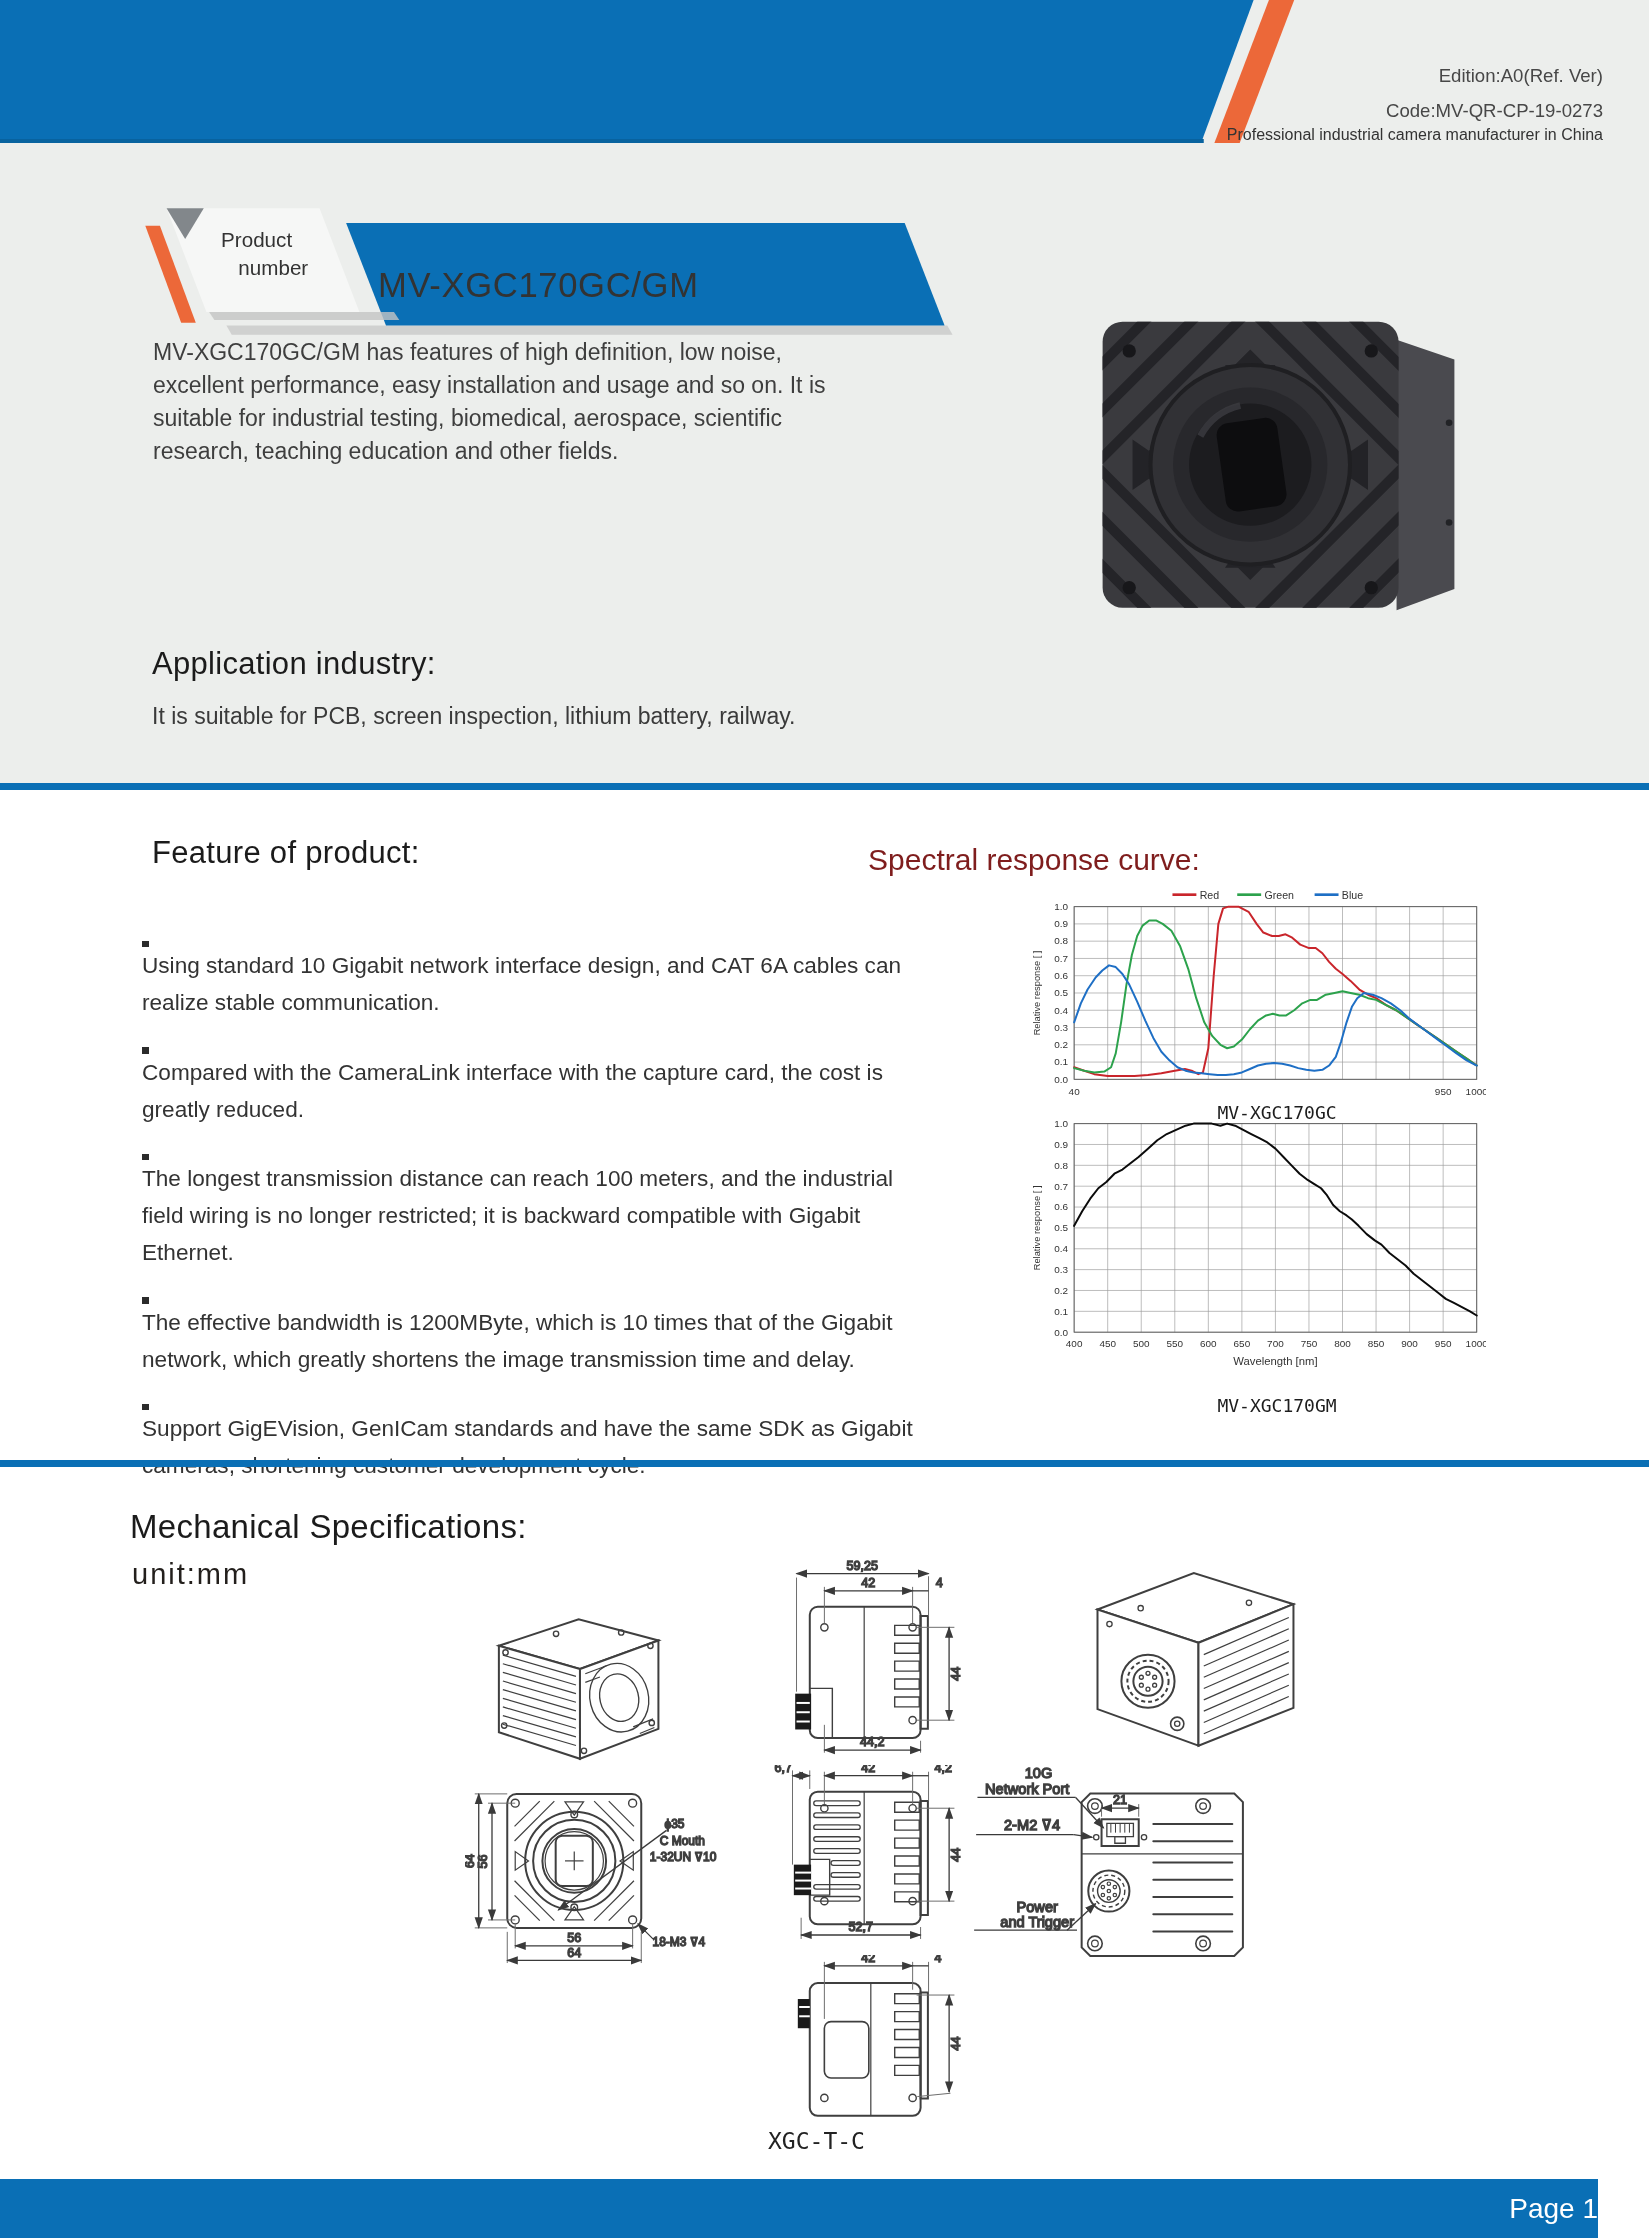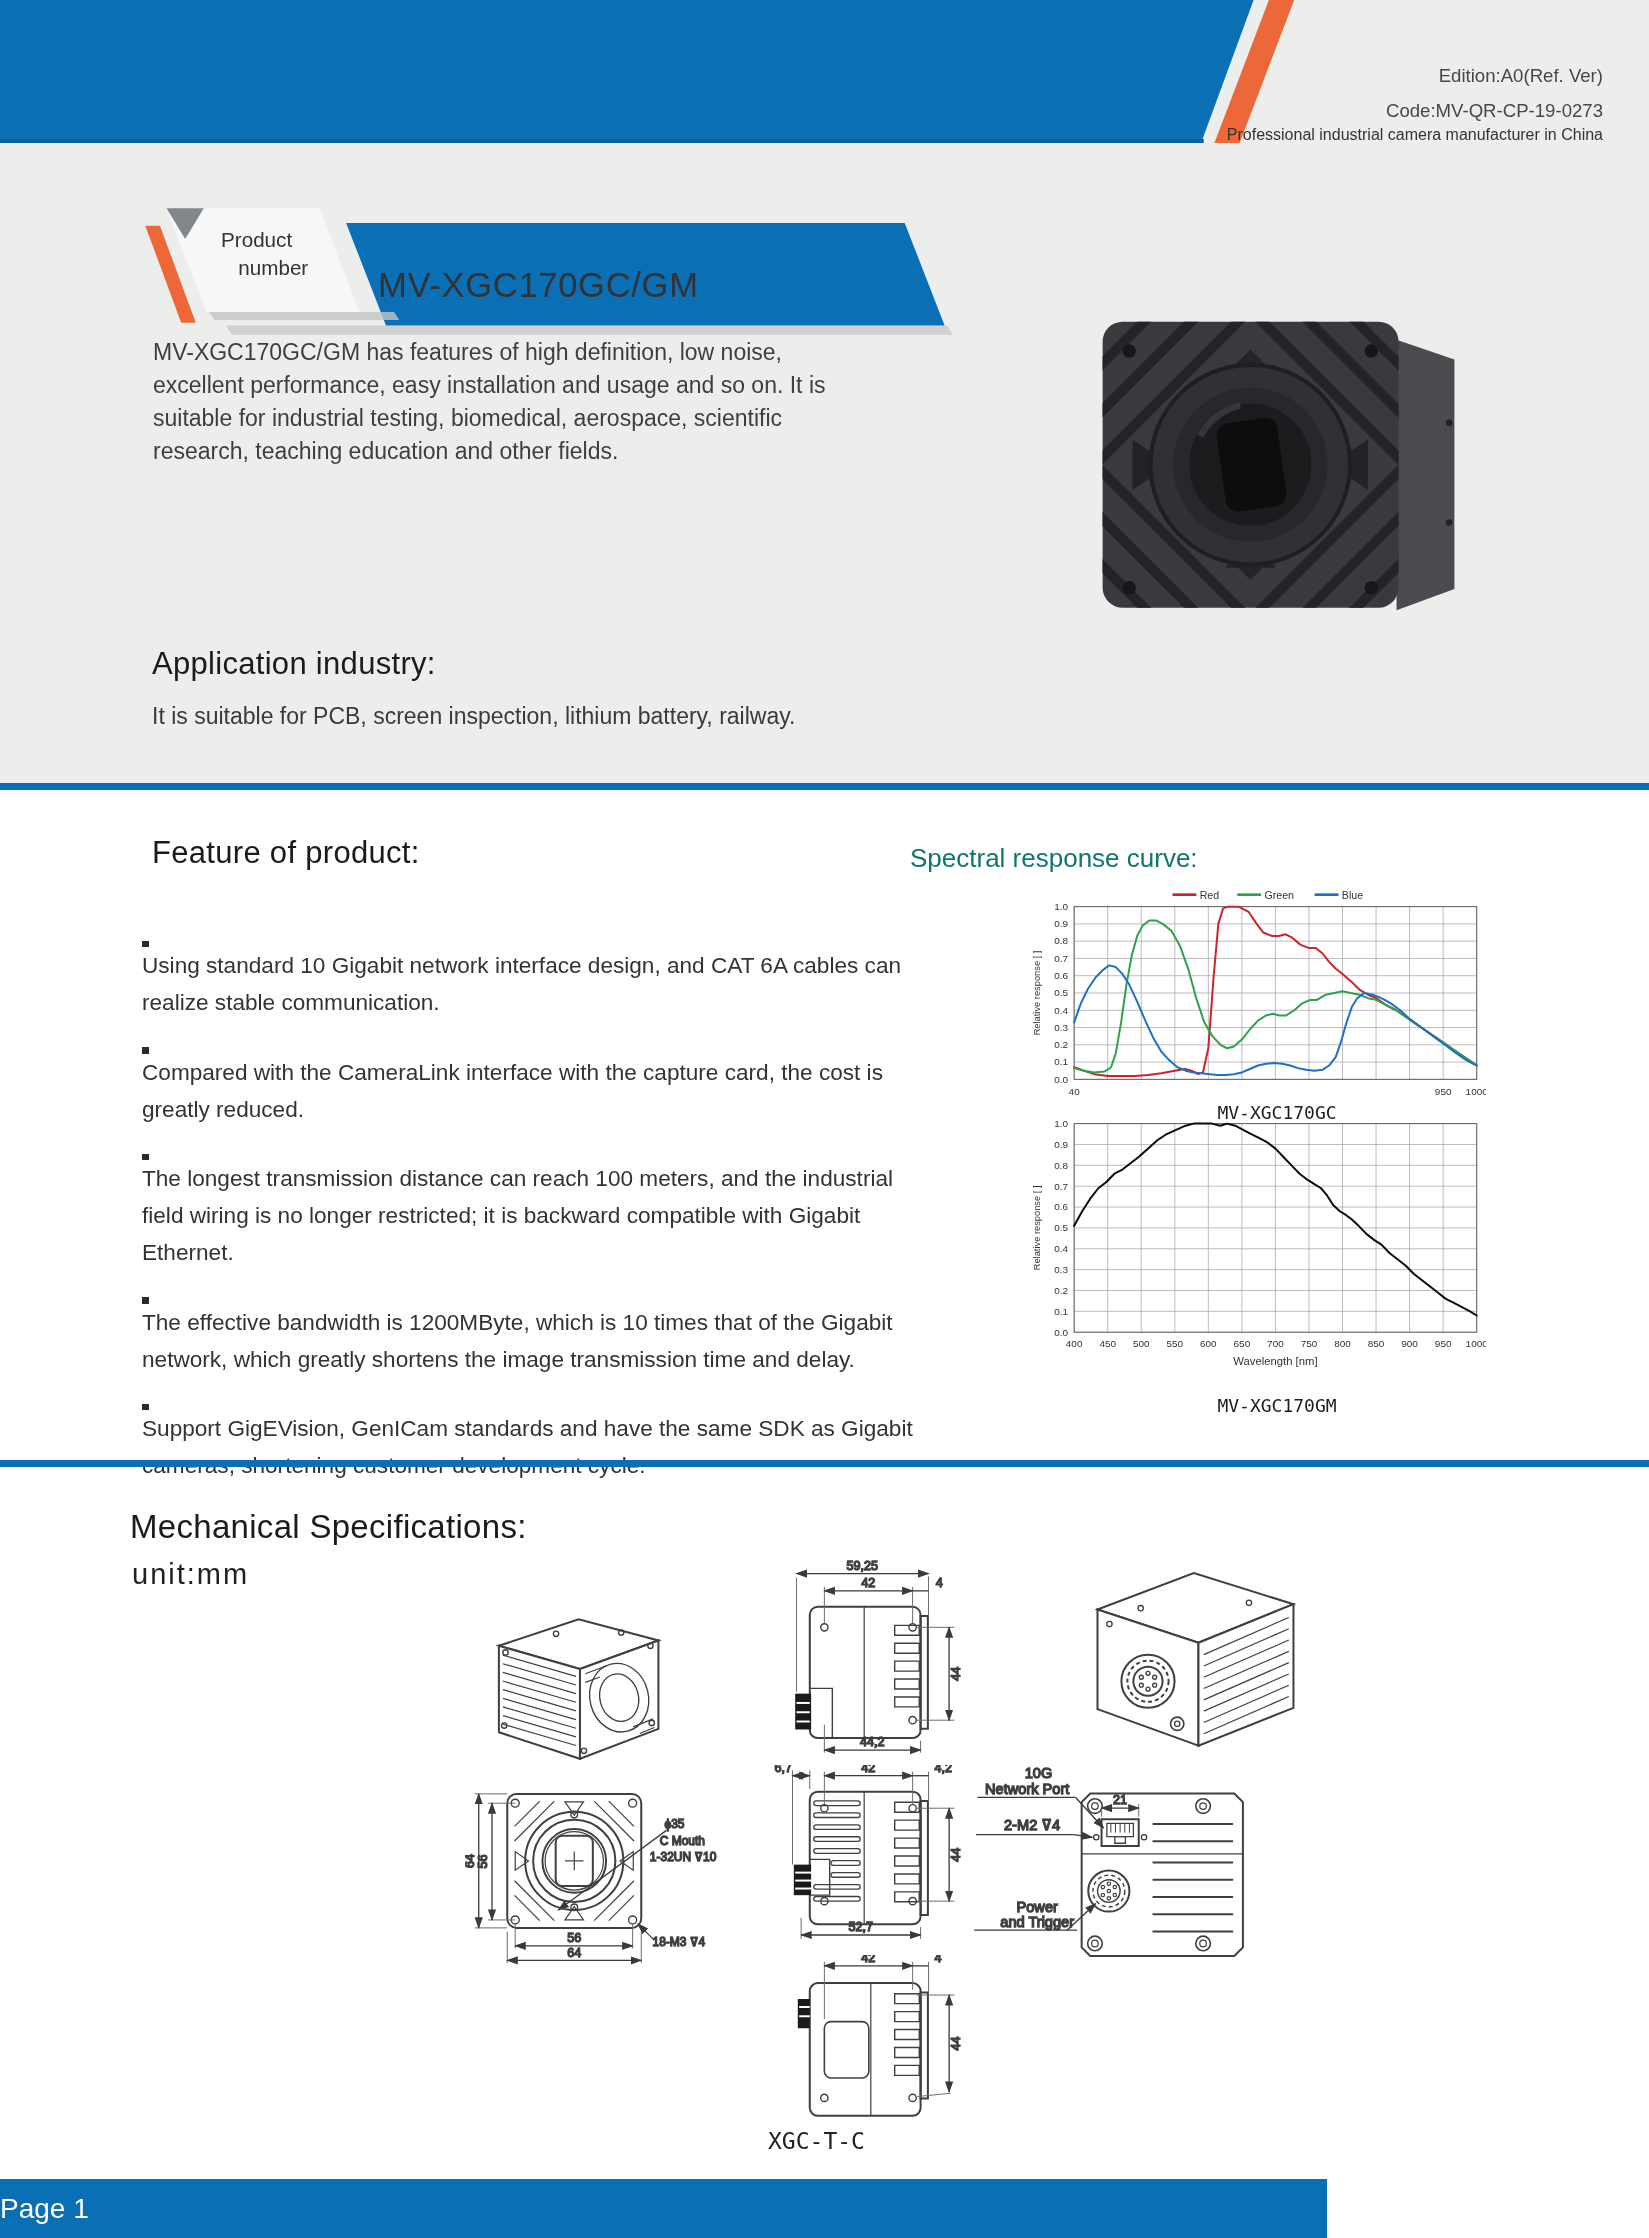--- a/index.html
+++ b/index.html
@@ -14,32 +14,32 @@
   .hdr-code{top:100px;font-size:18.6px;}
   .hdr-tagline{top:126px;font-size:16px;color:#333;}
   
   .hero{left:0;top:143px;width:1650px;height:640px;background:#eceeec;}
   .divider{left:0;width:1650px;height:7.3px;background:#0a6fb5;}
   .intro{left:153px;top:336px;width:838px;font-size:23px;line-height:33px;color:#3e3e3e;}
   .h1{color:#1b1b1b;font-size:31px;letter-spacing:0.3px;}
   .app-head{left:152px;top:646px;}
   .app-body{left:152px;top:703px;font-size:23px;color:#3a3a3a;}
   .feat-head{left:152px;top:835px;}
-  .spec-head{left:868px;top:843px;font-size:26px;color:#0f766e;margin-left:42px;}
+  .spec-head{left:868px;top:843px;font-size:30px;color:#7f1d1d;}
   .features{left:142px;top:926px;width:798px;}
   .feat{display:flex;margin-bottom:11.3px;flex-direction:column;}
   .bullet{flex:0 0 6.6px;width:6.6px;height:6.6px;background:#2b2b2b;margin:14.6px 16px 0 0;}
   .feat p{margin:0;font-size:22.6px;line-height:37px;color:#333;}
   .chart-label{font-family:"DejaVu Sans Mono",monospace;font-size:18px;color:#1d1d1d;text-align:center;}
   .mech-head{left:130px;top:1508px;}
   .unit{left:132px;top:1558px;font-size:29px;letter-spacing:2px;color:#231f1c;}
   .model-label{left:768px;top:2128px;width:199px;text-align:left;
                font-family:"DejaVu Sans Mono",monospace;font-size:23px;color:#222;}
-  .footer{left:0;top:2179px;width:1327px;height:60px;background:#0a6fb5;color:#fff;
-          text-align:left;font-size:28px;line-height:59px;}
+  .footer{left:0;top:2179px;width:1598px;height:60px;background:#0a6fb5;color:#fff;
+          text-align:right;font-size:28px;line-height:59px;}
   svg text{font-family:"Liberation Sans",sans-serif;fill:#333;}
   .draw line,.draw path,.draw rect,.draw circle,.draw polygon,.draw polyline{vector-effect:non-scaling-stroke;}
 </style>
 </head>
 <body>
 
 <div class="page">
 
   <div class="abs hdr">
     <svg class="hdr-gray" viewBox="0 0 2481 215" preserveAspectRatio="none">

